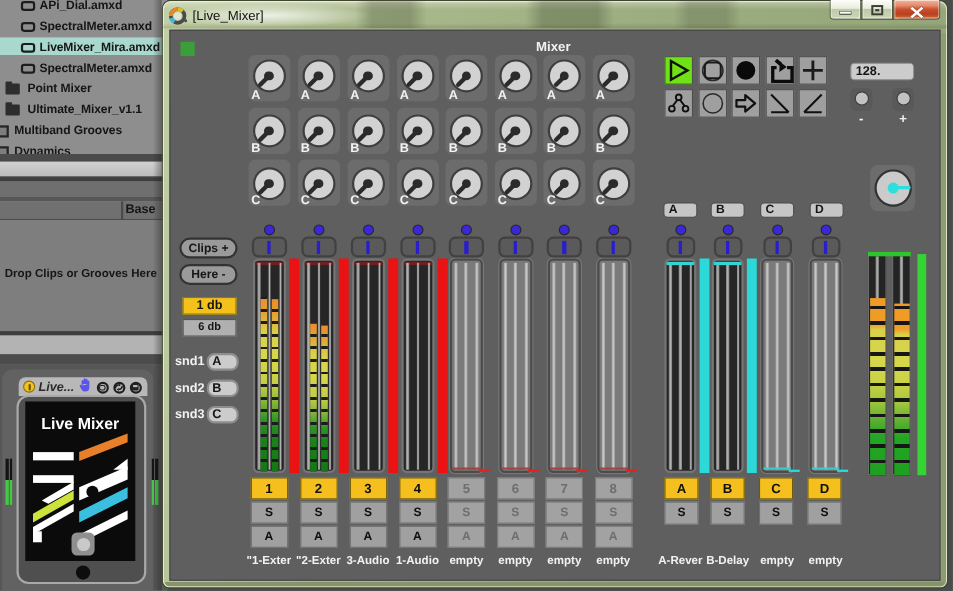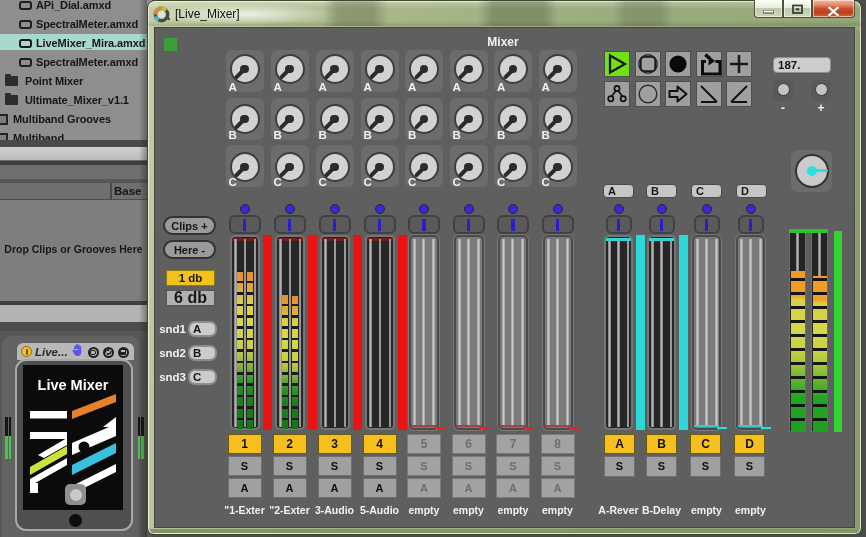--- a/index.html
+++ b/index.html
@@ -19,21 +19,21 @@
 <div class="txt" style="left:36px;top:55px;width:140px;height:15px;font-size:11px;letter-spacing:-0.1px;line-height:15px;">SpectralMeter.amxd</div>
 <div class="ab" style="left:5px;top:76px;width:13px;height:10px;background:#2d2d2d;border-radius:1px;"></div>
 <div class="ab" style="left:5px;top:74px;width:6px;height:3px;background:#2d2d2d;border-radius:1px;"></div>
 <div class="txt" style="left:25px;top:74px;width:140px;height:15px;font-size:11px;letter-spacing:-0.1px;line-height:15px;">Point Mixer</div>
 <div class="ab" style="left:5px;top:95px;width:13px;height:10px;background:#2d2d2d;border-radius:1px;"></div>
 <div class="ab" style="left:5px;top:93px;width:6px;height:3px;background:#2d2d2d;border-radius:1px;"></div>
 <div class="txt" style="left:25px;top:93px;width:140px;height:15px;font-size:11px;letter-spacing:-0.1px;line-height:15px;">Ultimate_Mixer_v1.1</div>
 <div class="ab" style="left:-6px;top:114px;width:14px;height:11px;border:2px solid #242424;background:#7e7e7e;"></div>
 <div class="txt" style="left:13px;top:112px;width:140px;height:15px;font-size:11px;letter-spacing:-0.1px;line-height:15px;">Multiband Grooves</div>
 <div class="ab" style="left:-6px;top:133px;width:14px;height:11px;border:2px solid #242424;background:#7e7e7e;"></div>
-<div class="txt" style="left:13px;top:131px;width:140px;height:15px;font-size:11px;letter-spacing:-0.1px;line-height:15px;">Multiband</div>
+<div class="txt" style="left:13px;top:131px;width:140px;height:15px;font-size:11px;letter-spacing:-0.1px;line-height:15px;">Dynamics</div>
 <div class="ab" style="left:0px;top:140px;width:152px;height:7px;background:#4a4a4a;"></div>
 <div class="ab" style="left:0px;top:147px;width:152px;height:14px;background:linear-gradient(to bottom,#d2d2d2,#bcbcbc);border-bottom:1px solid #6a6a6a;"></div>
 <div class="ab" style="left:0px;top:161px;width:152px;height:4px;background:#3f3f3f;"></div>
 <div class="ab" style="left:0px;top:165px;width:152px;height:14px;background:#6f6f6f;"></div>
 <div class="ab" style="left:0px;top:179px;width:152px;height:4px;background:#575757;"></div>
 <div class="ab" style="left:0px;top:183px;width:152px;height:17px;background:#707070;border-bottom:1px solid #4e4e4e;"></div>
 <div class="ab" style="left:110px;top:183px;width:2px;height:17px;background:#4a4a4a;"></div>
 <div class="txt" style="left:114px;top:184px;width:36px;height:15px;font-size:11.5px;line-height:15px;">Base</div>
 <div class="ab" style="left:0px;top:200px;width:152px;height:101px;background:#7e7e7e;"></div>
 <div class="txt" style="left:0px;top:243px;width:147px;height:13px;font-size:10.5px;line-height:13px;text-align:center;">Drop Clips or Grooves Here</div>
@@ -275,39 +275,39 @@
   </svg>
 <div class="ab" style="left:695.5px;top:81px;width:26px;height:26px;background:#9f9f9f;border:1.5px solid #4f4f4f;"></div>
 <svg style="position:absolute;left:695.5px;top:81px;" width="26" height="26" viewBox="0 0 26 26">
     <path d="M5 5 L21 21 M5 21 H21" stroke="#101010" stroke-width="1.9"></path>
   </svg>
 <div class="ab" style="left:726px;top:81px;width:26px;height:26px;background:#9f9f9f;border:1.5px solid #4f4f4f;"></div>
 <svg style="position:absolute;left:726px;top:81px;" width="26" height="26" viewBox="0 0 26 26">
     <path d="M5 21 L21 5 M5 21 H21" stroke="#101010" stroke-width="1.9"></path>
   </svg>
 <div class="ab" style="left:773px;top:57px;width:58px;height:16px;background:#cccccc;border:1.5px solid #8f8f8f;border-radius:4px;"></div>
-<div class="txt" style="left:778px;top:59px;width:50px;height:12px;font-size:11.5px;line-height:12px;">187.</div>
+<div class="txt" style="left:778px;top:59px;width:50px;height:12px;font-size:11.5px;line-height:12px;">128.</div>
 <div class="ab" style="left:773px;top:80px;width:20px;height:21px;background:#595959;border-radius:5px;"></div>
 <div class="ab" style="left:776.5px;top:83px;width:13px;height:13px;background:#c2c2c2;border:1.5px solid #3c3c3c;border-radius:50%;"></div>
 <div class="wtxt" style="left:773px;top:102px;width:20px;height:12px;font-size:12px;line-height:12px;text-align:center;">-</div>
 <div class="ab" style="left:811px;top:80px;width:20px;height:21px;background:#595959;border-radius:5px;"></div>
 <div class="ab" style="left:814.5px;top:83px;width:13px;height:13px;background:#c2c2c2;border:1.5px solid #3c3c3c;border-radius:50%;"></div>
 <div class="wtxt" style="left:811px;top:102px;width:20px;height:12px;font-size:12px;line-height:12px;text-align:center;">+</div>
 <div class="ab" style="left:791px;top:150px;width:41px;height:42px;background:#6c6c6c;border-radius:7px;"></div>
 <div class="ab" style="left:794.5px;top:153.5px;width:34px;height:34px;background:#cbcbcb;border:2.5px solid #333;border-radius:50%;"></div>
 <div class="ab" style="left:811px;top:168.8px;width:17px;height:3.5px;background:#2bdfdf;border-radius:2px;"></div>
 <div class="ab" style="left:806.5px;top:165.5px;width:10px;height:10px;background:#2bdfdf;border-radius:50%;"></div>
 <div class="ab" style="left:163px;top:216px;width:53px;height:19px;background:#9a9a9a;border:2px solid #333;border-radius:10px;"></div>
 <div class="txt" style="left:163px;top:220px;width:53px;height:12px;font-size:11px;line-height:12px;text-align:center;">Clips +</div>
 <div class="ab" style="left:163px;top:240px;width:53px;height:19px;background:#9a9a9a;border:2px solid #333;border-radius:10px;"></div>
 <div class="txt" style="left:163px;top:244px;width:53px;height:12px;font-size:11px;line-height:12px;text-align:center;">Here -</div>
 <div class="ab" style="left:166px;top:270px;width:49px;height:16px;background:#f4c11c;border:1.5px solid #8a7a14;"></div>
 <div class="txt" style="left:166px;top:272px;width:49px;height:12px;font-size:11.5px;line-height:12px;text-align:center;">1 db</div>
 <div class="ab" style="left:166px;top:290px;width:49px;height:16px;background:#b0b0b0;border:1.5px solid #555;"></div>
-<div class="txt" style="left:166px;top:292px;width:49px;height:12px;font-size:16px;line-height:12px;text-align:center;">6 db</div>
+<div class="txt" style="left:166px;top:292px;width:49px;height:12px;font-size:10px;line-height:12px;text-align:center;">6 db</div>
 <div class="wtxt" style="left:158px;top:323px;width:28px;height:12px;font-size:11.5px;line-height:12px;text-align:right;">snd1</div>
 <div class="ab" style="left:188px;top:321px;width:29px;height:16px;background:#cccccc;border:2px solid #8e8e8e;border-radius:7px;"></div>
 <div class="txt" style="left:193px;top:323px;width:20px;height:12px;font-size:11.5px;line-height:12px;">A</div>
 <div class="wtxt" style="left:158px;top:347px;width:28px;height:12px;font-size:11.5px;line-height:12px;text-align:right;">snd2</div>
 <div class="ab" style="left:188px;top:345px;width:29px;height:16px;background:#cccccc;border:2px solid #8e8e8e;border-radius:7px;"></div>
 <div class="txt" style="left:193px;top:347px;width:20px;height:12px;font-size:11.5px;line-height:12px;">B</div>
 <div class="wtxt" style="left:158px;top:371px;width:28px;height:12px;font-size:11.5px;line-height:12px;text-align:right;">snd3</div>
 <div class="ab" style="left:188px;top:369px;width:29px;height:16px;background:#cccccc;border:2px solid #8e8e8e;border-radius:7px;"></div>
 <div class="txt" style="left:193px;top:371px;width:20px;height:12px;font-size:11.5px;line-height:12px;">C</div>
 <div class="ab" style="left:230px;top:235px;width:30px;height:195px;background:#262626;border:2px solid #757575;border-radius:5px;"></div>
@@ -488,21 +488,21 @@
 <div style="left:496px;top:481.5px;width:34px;height:13px;font-size:11px;line-height:13px;text-align:center;font-weight:bold;color:#6e6e6e;position:absolute;">A</div>
 <div class="ab" style="left:540.5px;top:434px;width:34px;height:20px;background:#a2a2a2;border:1.5px solid #7a7a7a;"></div>
 <div style="left:540.5px;top:437.5px;width:34px;height:13px;font-size:12px;line-height:13px;text-align:center;font-weight:bold;color:#6e6e6e;position:absolute;">8</div>
 <div class="ab" style="left:540.5px;top:456px;width:34px;height:20px;background:#a2a2a2;border:1.5px solid #7a7a7a;"></div>
 <div style="left:540.5px;top:459.5px;width:34px;height:13px;font-size:11px;line-height:13px;text-align:center;font-weight:bold;color:#6e6e6e;position:absolute;">S</div>
 <div class="ab" style="left:540.5px;top:478px;width:34px;height:20px;background:#a2a2a2;border:1.5px solid #7a7a7a;"></div>
 <div style="left:540.5px;top:481.5px;width:34px;height:13px;font-size:11px;line-height:13px;text-align:center;font-weight:bold;color:#6e6e6e;position:absolute;">A</div>
 <div class="wtxt" style="left:218.5px;top:504px;width:52px;height:13px;font-size:10.5px;line-height:13px;text-align:center;">"1-Exter</div>
 <div class="wtxt" style="left:263.5px;top:504px;width:52px;height:13px;font-size:10.5px;line-height:13px;text-align:center;">"2-Exter</div>
 <div class="wtxt" style="left:308.5px;top:504px;width:52px;height:13px;font-size:10.5px;line-height:13px;text-align:center;">3-Audio</div>
-<div class="wtxt" style="left:353.5px;top:504px;width:52px;height:13px;font-size:10.5px;line-height:13px;text-align:center;">5-Audio</div>
+<div class="wtxt" style="left:353.5px;top:504px;width:52px;height:13px;font-size:10.5px;line-height:13px;text-align:center;">1-Audio</div>
 <div class="wtxt" style="left:398px;top:504px;width:52px;height:13px;font-size:10.5px;line-height:13px;text-align:center;">empty</div>
 <div class="wtxt" style="left:442.5px;top:504px;width:52px;height:13px;font-size:10.5px;line-height:13px;text-align:center;">empty</div>
 <div class="wtxt" style="left:487px;top:504px;width:52px;height:13px;font-size:10.5px;line-height:13px;text-align:center;">empty</div>
 <div class="wtxt" style="left:531.5px;top:504px;width:52px;height:13px;font-size:10.5px;line-height:13px;text-align:center;">empty</div>
 <div class="ab" style="left:604px;top:434px;width:31px;height:20px;background:#f5c01d;border:1.5px solid #6a5a10;"></div>
 <div style="left:604px;top:437.5px;width:31px;height:13px;font-size:12px;line-height:13px;text-align:center;font-weight:bold;color:#101010;position:absolute;">A</div>
 <div class="ab" style="left:604px;top:456px;width:31px;height:21px;background:#a0a0a0;border:1.5px solid #6f6f6f;"></div>
 <div style="left:604px;top:460.0px;width:31px;height:13px;font-size:11px;line-height:13px;text-align:center;font-weight:bold;color:#101010;position:absolute;">S</div>
 <div class="ab" style="left:646px;top:434px;width:31px;height:20px;background:#f5c01d;border:1.5px solid #6a5a10;"></div>
 <div style="left:646px;top:437.5px;width:31px;height:13px;font-size:12px;line-height:13px;text-align:center;font-weight:bold;color:#101010;position:absolute;">B</div>

